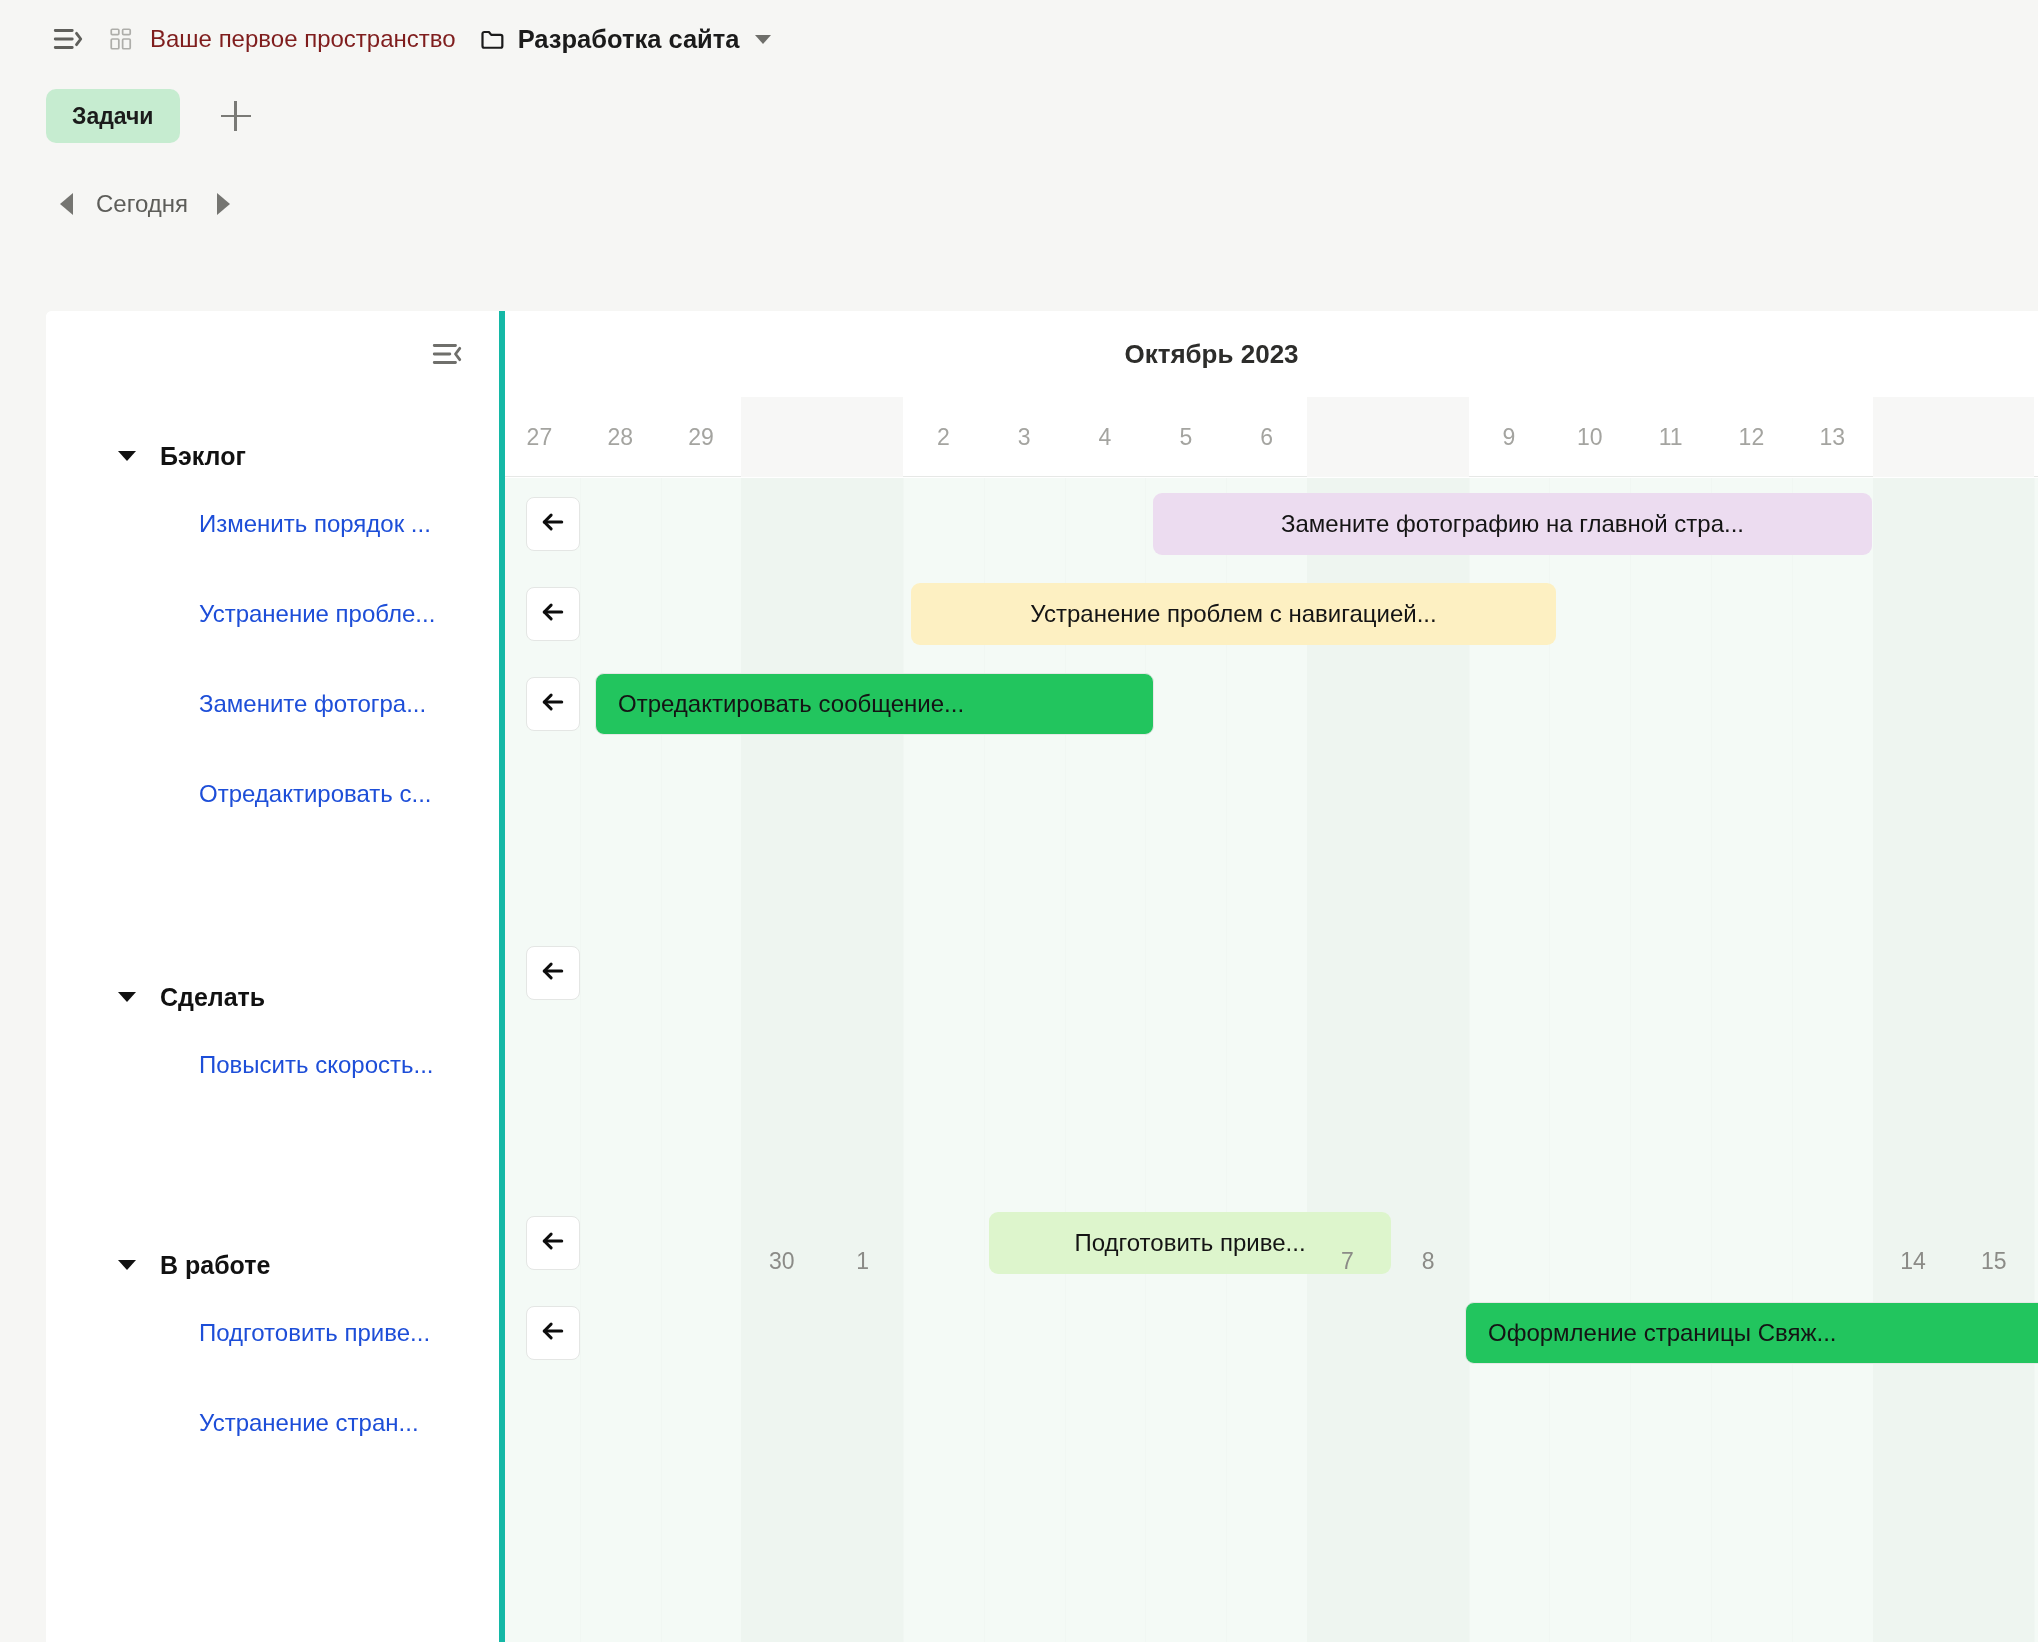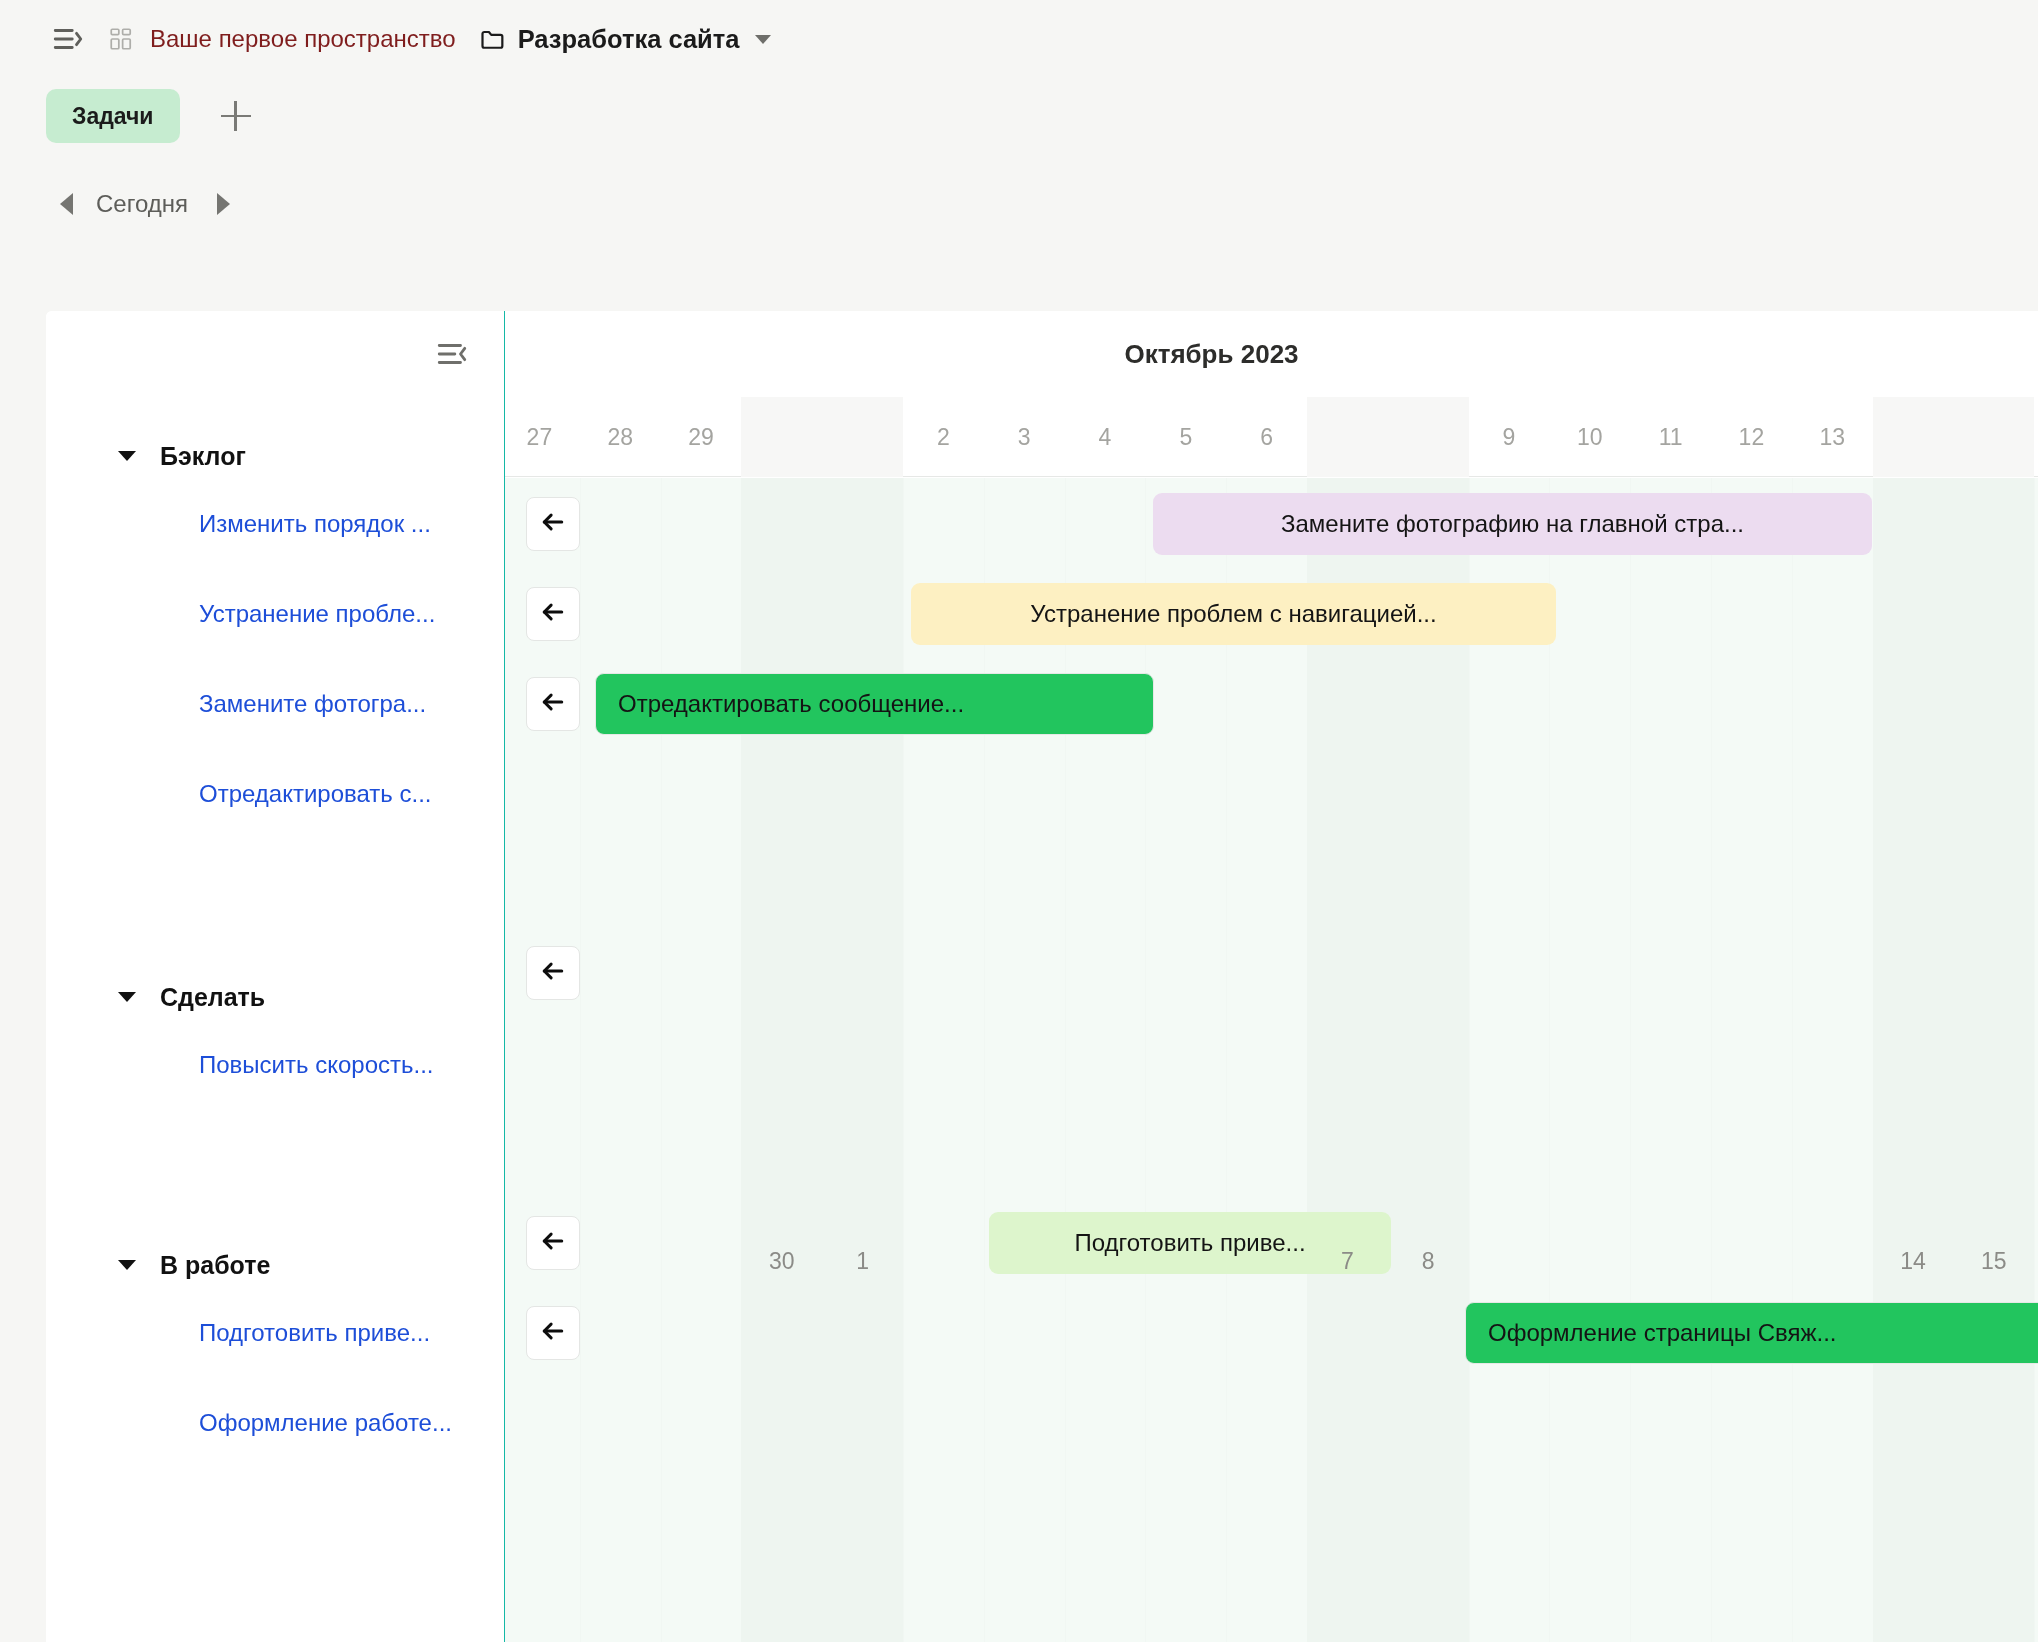--- a/index.html
+++ b/index.html
@@ -142,21 +142,21 @@
     border-top-left-radius: 6px;
     display: flex;
     overflow: hidden;
   }
 
   
   .tasklist {
     width: 459px;
     flex: 0 0 459px;
     background: #ffffff;
-    border-right: 1px solid #14b8a6;
+    border-right: 6px solid #14b8a6;
     position: relative;
   }
   .tasklist-header {
     height: 86px;
     display: flex;
     align-items: center;
     justify-content: flex-end;
     padding-right: 30px;
   }
   .collapse-icon {
@@ -415,21 +415,21 @@
 
     <div class="group" style="top:931px">
       <div class="group-header">
         <span class="group-caret"></span>
         <span class="group-title">В работе</span>
       </div>
       <div class="task-item">
         <span class="task-item-label">Подготовить приве...</span>
       </div>
       <div class="task-item">
-        <span class="task-item-label">Оформление работе...</span>
+        <span class="task-item-label">Устранение стран...</span>
       </div>
     </div>
   </div>
 
   <div class="timeline">
 
     <div class="tl-month">
       <span class="tl-month-label">Октябрь 2023</span>
     </div>
 

